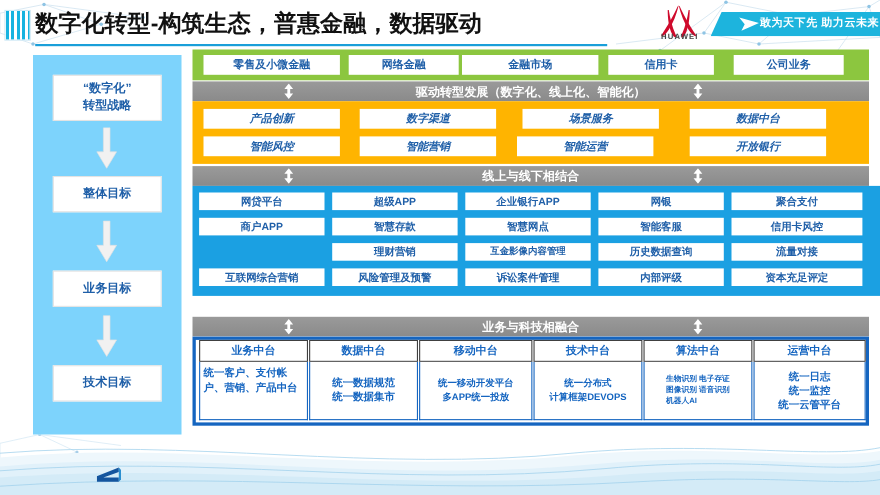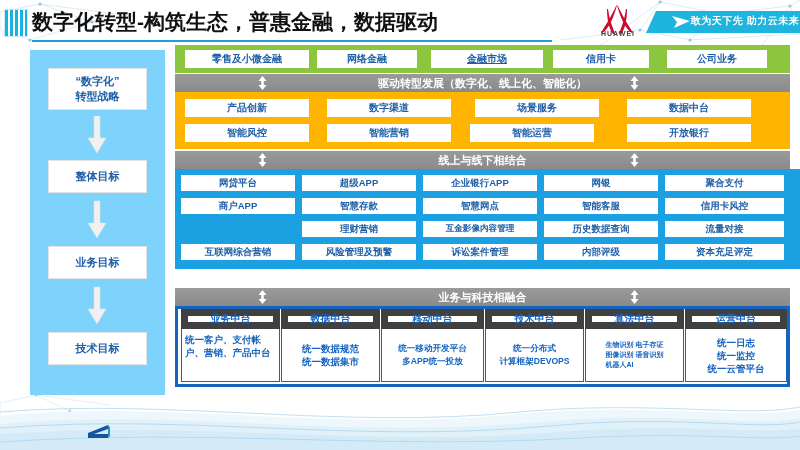--- a/index.html
+++ b/index.html
@@ -68,21 +68,21 @@
   
   .band-blue{position:absolute;left:0;width:728px;background:#1ba0e2;box-sizing:border-box;}
   .band-blue .cell{position:absolute;height:16px;background:#ffffff;color:#1f5fa8;
     font-size:9.5px;font-weight:bold;display:flex;align-items:center;justify-content:center;
     box-sizing:border-box;}
 
   
   .band-plat{position:absolute;left:0;width:615px;background:#ffffff;
     border:3px solid #1565c0;box-sizing:border-box;}
   .plat-col{position:absolute;top:0;box-sizing:border-box;}
-  .plat-head{height:20px;border:7px solid #404040;color:#1565c0;font-size:10px;
+  .plat-head{height:20px;border:1px solid #404040;color:#1565c0;font-size:10px;
     font-weight:bold;display:flex;align-items:center;justify-content:center;
     box-sizing:border-box;background:#fff;}
   .plat-body{height:53px;border:1px solid #1565c0;border-top:none;color:#1565c0;
     font-size:9.5px;font-weight:bold;display:flex;align-items:center;justify-content:center;
     text-align:center;line-height:13px;box-sizing:border-box;background:#fff;padding:2px 3px;}
   .plat-body.tiny{font-size:7px;line-height:10px;font-weight:bold;text-align:left;}
   .plat-body.lefttxt{text-align:left;align-items:flex-start;padding-top:4px;}
 
   
   .footer{position:absolute;left:0;top:398px;width:800px;height:52px;z-index:2;}
@@ -165,36 +165,36 @@
       <polygon points="7,0 13,0 13,22 19,22 10,37 1,22 7,22" fill="#f1f1f1" stroke="#e0e0e0" stroke-width="0.6"></polygon>
     </svg>
     <div class="lbox lbox4">技术目标</div>
   </div>
 
   <div class="right">
 
     <div class="band-green">
       <div class="cell" style="left:10px;width:124px;">零售及小微金融</div>
       <div class="cell" style="left:142px;width:100px;">网络金融</div>
-      <div class="cell" style="left:256px;width:112px;text-decoration:underline;">金融市场</div>
+      <div class="cell" style="left:245px;width:124px;">金融市场</div>
       <div class="cell" style="left:378px;width:96px;">信用卡</div>
       <div class="cell" style="left:492px;width:100px;">公司业务</div>
     </div>
 
     <div class="band-gray" style="top:29px;">
       <svg class="ud" style="left:83px;" viewBox="0 0 9 14">
         <polygon points="4.5,0 8.5,5 5.8,5 5.8,9 8.5,9 4.5,14 0.5,9 3.2,9 3.2,5 0.5,5" fill="#ffffff"></polygon>
       </svg>
       <span>驱动转型发展（数字化、线上化、智能化）</span>
       <svg class="ud" style="left:455px;" viewBox="0 0 9 14">
         <polygon points="4.5,0 8.5,5 5.8,5 5.8,9 8.5,9 4.5,14 0.5,9 3.2,9 3.2,5 0.5,5" fill="#ffffff"></polygon>
       </svg>
     </div>
 
-    <div class="band-orange" style="top:47px;height:57px;">
+    <div class="band-orange" style="top:47px;height:57px;font-style:italic;">
       <div class="cell" style="left:10px;top:7px;width:124px;">产品创新</div>
       <div class="cell" style="left:152px;top:7px;width:124px;">数字渠道</div>
       <div class="cell" style="left:300px;top:7px;width:124px;">场景服务</div>
       <div class="cell" style="left:452px;top:7px;width:124px;">数据中台</div>
       <div class="cell" style="left:10px;top:32px;width:124px;">智能风控</div>
       <div class="cell" style="left:152px;top:32px;width:124px;">智能营销</div>
       <div class="cell" style="left:295px;top:32px;width:124px;">智能运营</div>
       <div class="cell" style="left:452px;top:32px;width:124px;">开放银行</div>
     </div>
 

